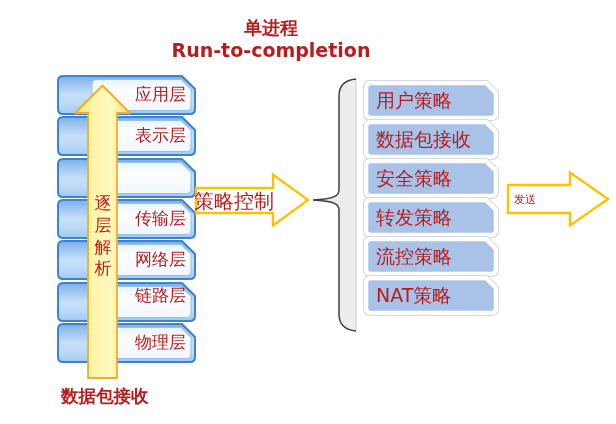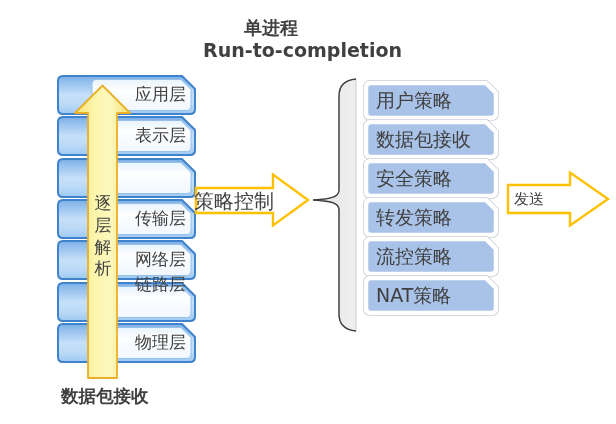--- a/index.html
+++ b/index.html
@@ -1,43 +1,43 @@
 <!DOCTYPE html>
 <html><head>
 <meta charset="utf-8">
 <style>
   html,body{margin:0;padding:0;background:#fff;}
   #canvas{
     position:relative;width:616px;height:424px;background:#ffffff;overflow:hidden;
     font-family:"DejaVu Sans","Liberation Sans",sans-serif;color:#000;
   }
   #shapes{position:absolute;left:0;top:0;width:616px;height:424px;}
-  .txt{position:absolute;color:#404040;}
+  .txt{position:absolute;color:#b91c1c;}
   .title{left:140px;top:17px;width:262px;text-align:center;line-height:1.2;}
   .title .l1{font-size:18px;font-weight:bold;}
-  .title .l2{font-size:19px;font-weight:bold;letter-spacing:0px;text-align:right;}
+  .title .l2{font-size:19px;font-weight:bold;letter-spacing:0px;}
   .layer-label{
     left:94px;width:97px;height:33px;display:flex;align-items:center;justify-content:center;
     padding-left:18px;box-sizing:content-box;font-size:17px;white-space:nowrap;
   }
   .policy-label{
     left:367px;width:126px;height:35px;display:flex;align-items:center;
     padding-left:9px;font-size:19px;white-space:nowrap;
   }
   .vert-label{
     left:93px;top:193px;width:20px;font-size:17px;line-height:21.8px;
     text-align:center;word-break:break-all;
   }
   .policy-arrow-label{
     left:197px;top:189px;width:74px;height:24px;display:flex;align-items:center;justify-content:center;
     font-size:20px;white-space:nowrap;
   }
   .send-label{
     left:509px;top:186px;width:60px;height:26px;display:flex;align-items:center;
-    padding-left:5px;font-size:15px;white-space:nowrap;
+    padding-left:5px;font-size:11px;white-space:nowrap;
   }
   .bottom-label{left:61px;top:384px;font-size:17.5px;font-weight:bold;white-space:nowrap;}
 </style>
 </head>
 <body>
 
 <div id="canvas">
 
   <svg id="shapes" viewBox="0 0 616 424" xmlns="http://www.w3.org/2000/svg">
     <defs>
@@ -102,21 +102,21 @@
 
   <div class="txt title">
     <div class="l1">单进程</div>
     <div class="l2">Run-to-completion</div>
   </div>
 
   <div class="txt layer-label" style="top:78px;">应用层</div>
   <div class="txt layer-label" style="top:119px;">表示层</div>
   <div class="txt layer-label" style="top:202px;">传输层</div>
   <div class="txt layer-label" style="top:243px;">网络层</div>
-  <div class="txt layer-label" style="top:268px;">链路层</div>
+  <div class="txt layer-label" style="top:279px;">链路层</div>
   <div class="txt layer-label" style="top:326px;">物理层</div>
 
   <div class="txt vert-label">逐层解析</div>
 
   <div class="txt policy-arrow-label">策略控制</div>
 
   <div class="txt policy-label" style="top:83px;">用户策略</div>
   <div class="txt policy-label" style="top:122px;">数据包接收</div>
   <div class="txt policy-label" style="top:161px;">安全策略</div>
   <div class="txt policy-label" style="top:200px;">转发策略</div>

